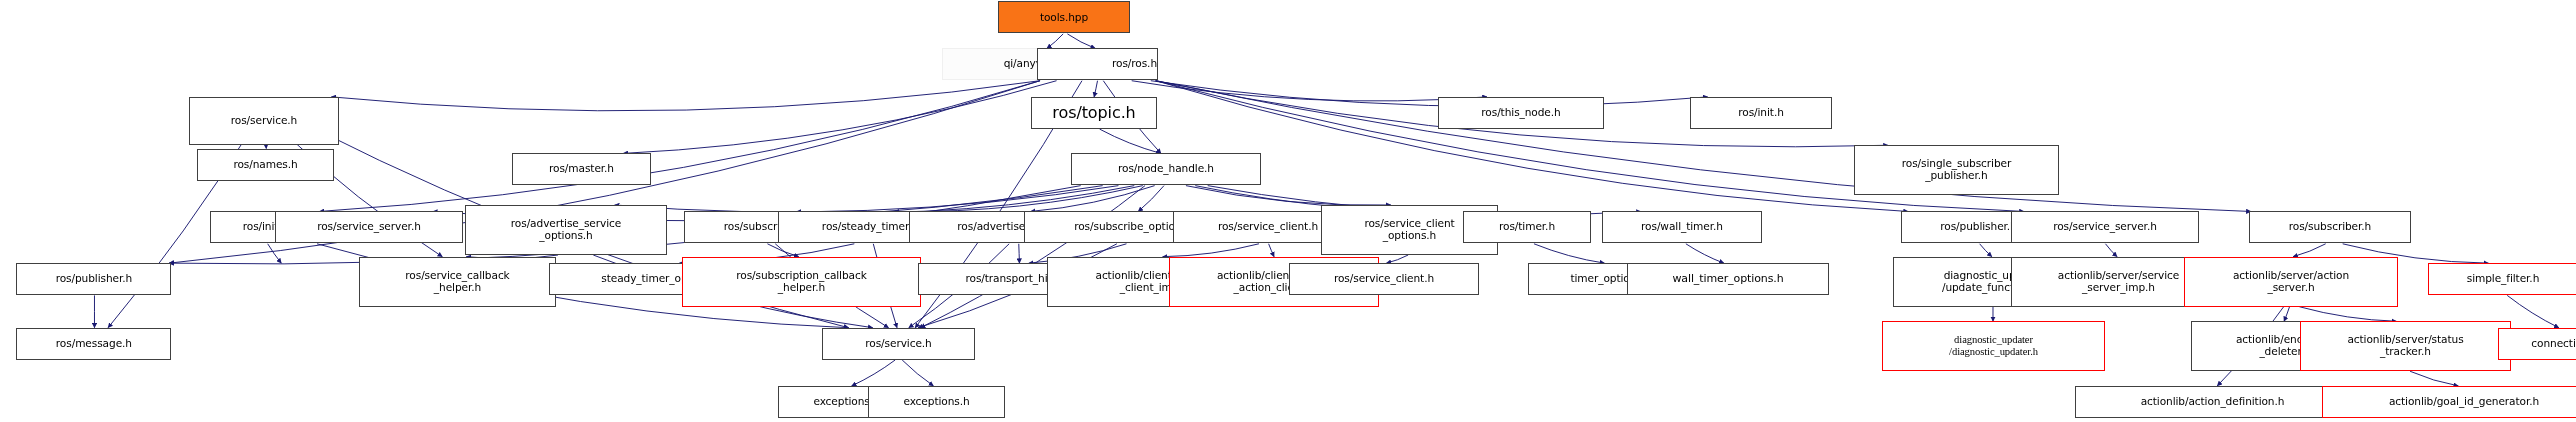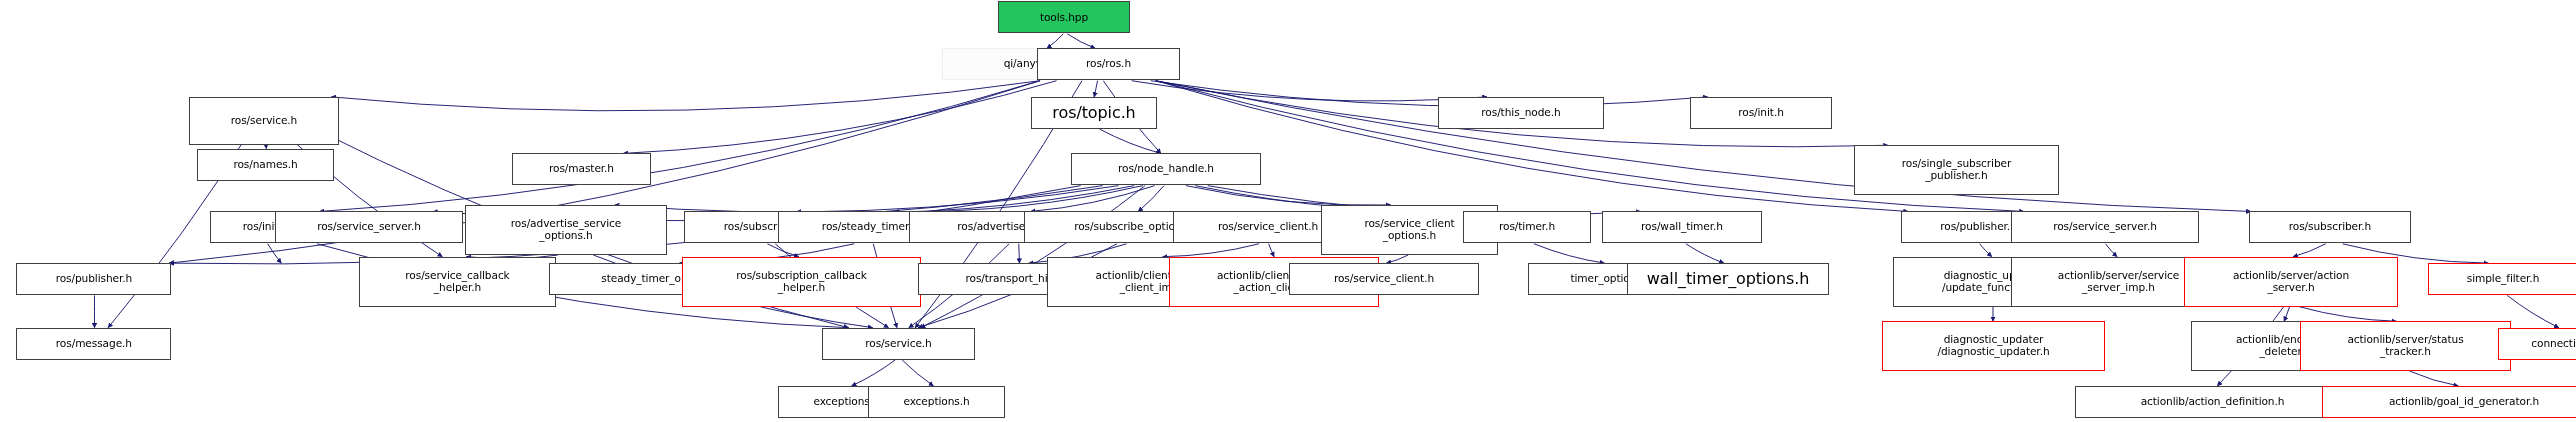--- a/index.html
+++ b/index.html
@@ -33,21 +33,21 @@
     background: #ffffff;
     border: 0.7px solid #404040;
     color: #000000;
     font-size: 9.2px;
     line-height: 10.2px;
     letter-spacing: -0.1px;
     white-space: pre;
     z-index: 5;
   }
   .gnode.root {
-    background: #22c55e;
+    background: #f97316;
     border: 0.7px solid #404040;
   }
   .gnode.red {
     border: 0.7px solid #ff0000;
   }
   .gnode.light {
     border: 0.7px solid #f0f0f0;
     background: #fcfcfc;
   }
 </style>
@@ -120,21 +120,21 @@
         <path d="M 3348.5 449.9 Q 3304.3 511.7 3251.1 566.0"></path>
         <path d="M 3533.9 544.6 Q 3567.9 559.4 3604.5 566.0"></path>
         <path d="M 3676.4 433.3 Q 3711.8 460.9 3752.0 480.7"></path>
         <path d="M 137.3 433.3 Q 137.3 457.0 137.3 480.7"></path>
         <path d="M 1311.7 528.1 Q 1281.9 550.3 1248.1 566.0"></path>
         <path d="M 1322.1 528.1 Q 1343.3 549.1 1367.9 566.0"></path>
       </g>
   </svg>
 <div class="gnode root" style="left: 998px; top: 1.4px; width: 132px; height: 32px; font-size: 10.6px; line-height: 11.6px;"><span style="white-space: pre;">tools.hpp</span></div>
     <div class="gnode light" style="left: 942px; top: 48px; width: 207px; height: 32px; font-size: 10.6px; line-height: 11.6px;"><span style="white-space: pre;">qi/anyvalue.hpp</span></div>
-    <div class="gnode" style="left: 1037px; top: 48px; width: 143px; height: 32px; font-size: 10.6px; line-height: 11.6px;"><span style="white-space: pre;">ros/ros.h</span></div>
+    <div class="gnode" style="left: 1037px; top: 48px; width: 121px; height: 32px; font-size: 10.6px; line-height: 11.6px; justify-content: flex-end;"><span style="white-space: pre;">ros/ros.h</span></div>
     <div class="gnode" style="left: 189px; top: 97px; width: 150px; height: 48px; font-size: 10.6px; line-height: 11.6px;"><span style="white-space: pre;">ros/service.h</span></div>
     <div class="gnode" style="left: 1031px; top: 97px; width: 126px; height: 32px; font-size: 16px; line-height: 11.6px;"><span style="white-space: pre;">ros/topic.h</span></div>
     <div class="gnode" style="left: 1438px; top: 97px; width: 166px; height: 32px; font-size: 10.6px; line-height: 11.6px;"><span style="white-space: pre;">ros/this_node.h</span></div>
     <div class="gnode" style="left: 1690px; top: 97px; width: 142px; height: 32px; font-size: 10.6px; line-height: 11.6px;"><span style="white-space: pre;">ros/init.h</span></div>
     <div class="gnode" style="left: 512px; top: 153px; width: 139px; height: 32px; font-size: 10.6px; line-height: 11.6px;"><span style="white-space: pre;">ros/master.h</span></div>
     <div class="gnode" style="left: 197px; top: 149px; width: 137px; height: 32px; font-size: 10.6px; line-height: 11.6px;"><span style="white-space: pre;">ros/names.h</span></div>
     <div class="gnode" style="left: 1071px; top: 153px; width: 190px; height: 32px; font-size: 10.6px; line-height: 11.6px;"><span style="white-space: pre;">ros/node_handle.h</span></div>
     <div class="gnode" style="left: 1854px; top: 145px; width: 205px; height: 50px; font-size: 10.6px; line-height: 11.6px;"><span style="white-space: pre;">ros/single_subscriber
 _publisher.h</span></div>
     <div class="gnode" style="left: 210px; top: 211px; width: 111px; height: 32px; font-size: 10.6px; line-height: 11.6px;"><span style="white-space: pre;">ros/init.h</span></div>
@@ -159,31 +159,31 @@
     <div class="gnode" style="left: 549px; top: 263px; width: 226px; height: 32px; font-size: 10.6px; line-height: 11.6px;"><span style="white-space: pre;">steady_timer_options.h</span></div>
     <div class="gnode red" style="left: 682px; top: 257px; width: 239px; height: 50px; font-size: 10.6px; line-height: 11.6px;"><span style="white-space: pre;">ros/subscription_callback
 _helper.h</span></div>
     <div class="gnode" style="left: 918px; top: 263px; width: 203px; height: 32px; font-size: 10.6px; line-height: 11.6px;"><span style="white-space: pre;">ros/transport_hints.h</span></div>
     <div class="gnode" style="left: 1047px; top: 257px; width: 214px; height: 50px; font-size: 10.6px; line-height: 11.6px;"><span style="white-space: pre;">actionlib/client/service
 _client_imp.h</span></div>
     <div class="gnode red" style="left: 1169px; top: 257px; width: 210px; height: 50px; font-size: 10.6px; line-height: 11.6px;"><span style="white-space: pre;">actionlib/client/simple
 _action_client.h</span></div>
     <div class="gnode" style="left: 1289px; top: 263px; width: 190px; height: 32px; font-size: 10.6px; line-height: 11.6px;"><span style="white-space: pre;">ros/service_client.h</span></div>
     <div class="gnode" style="left: 1528px; top: 263px; width: 166px; height: 32px; font-size: 10.6px; line-height: 11.6px;"><span style="white-space: pre;">timer_options.h</span></div>
-    <div class="gnode" style="left: 1627px; top: 263px; width: 202px; height: 32px; font-size: 16px; line-height: 11.6px;"><span style="white-space: pre;">wall_timer_options.h</span></div>
+    <div class="gnode" style="left: 1627px; top: 263px; width: 202px; height: 32px; font-size: 11px; line-height: 11.6px;"><span style="white-space: pre;">wall_timer_options.h</span></div>
     <div class="gnode" style="left: 1893px; top: 257px; width: 201px; height: 50px; font-size: 10.6px; line-height: 11.6px;"><span style="white-space: pre;">diagnostic_updater
 /update_functions.h</span></div>
     <div class="gnode" style="left: 2011px; top: 257px; width: 215px; height: 50px; font-size: 10.6px; line-height: 11.6px;"><span style="white-space: pre;">actionlib/server/service
 _server_imp.h</span></div>
     <div class="gnode red" style="left: 2184px; top: 257px; width: 214px; height: 50px; font-size: 10.6px; line-height: 11.6px;"><span style="white-space: pre;">actionlib/server/action
 _server.h</span></div>
     <div class="gnode red" style="left: 2428px; top: 263px; width: 150px; height: 32px; font-size: 10.6px; line-height: 11.6px;"><span style="white-space: pre;">simple_filter.h</span></div>
     <div class="gnode" style="left: 16.4px; top: 328px; width: 155px; height: 32px; font-size: 10.6px; line-height: 11.6px;"><span style="white-space: pre;">ros/message.h</span></div>
     <div class="gnode" style="left: 822px; top: 328px; width: 153px; height: 32px; font-size: 10.6px; line-height: 11.6px;"><span style="white-space: pre;">ros/service.h</span></div>
-    <div class="gnode red" style="left: 1882px; top: 321px; width: 223px; height: 50px; font-size: 10.6px; line-height: 11.6px;"><span style="white-space: pre;">diagnostic_updater
+    <div class="gnode red" style="left: 1882px; top: 321px; width: 223px; height: 50px; font-size: 10.6px; line-height: 11.6px; font-family: Liberation Serif, serif;"><span style="white-space: pre;">diagnostic_updater
 /diagnostic_updater.h</span></div>
     <div class="gnode" style="left: 2191px; top: 321px; width: 188px; height: 50px; font-size: 10.6px; line-height: 11.6px;"><span style="white-space: pre;">actionlib/enclosure
 _deleter.h</span></div>
     <div class="gnode red" style="left: 2300px; top: 321px; width: 211px; height: 50px; font-size: 10.6px; line-height: 11.6px;"><span style="white-space: pre;">actionlib/server/status
 _tracker.h</span></div>
     <div class="gnode red" style="left: 2498px; top: 328px; width: 134px; height: 32px; font-size: 10.6px; line-height: 11.6px;"><span style="white-space: pre;">connection.h</span></div>
     <div class="gnode" style="left: 778px; top: 386px; width: 137px; height: 32px; font-size: 10.6px; line-height: 11.6px;"><span style="white-space: pre;">exceptions.h</span></div>
     <div class="gnode" style="left: 868px; top: 386px; width: 137px; height: 32px; font-size: 10.6px; line-height: 11.6px;"><span style="white-space: pre;">exceptions.h</span></div>
     <div class="gnode" style="left: 2075px; top: 386px; width: 275px; height: 32px; font-size: 10.6px; line-height: 11.6px;"><span style="white-space: pre;">actionlib/action_definition.h</span></div>
     <div class="gnode red" style="left: 2322px; top: 386px; width: 284px; height: 32px; font-size: 10.6px; line-height: 11.6px;"><span style="white-space: pre;">actionlib/goal_id_generator.h</span></div>

